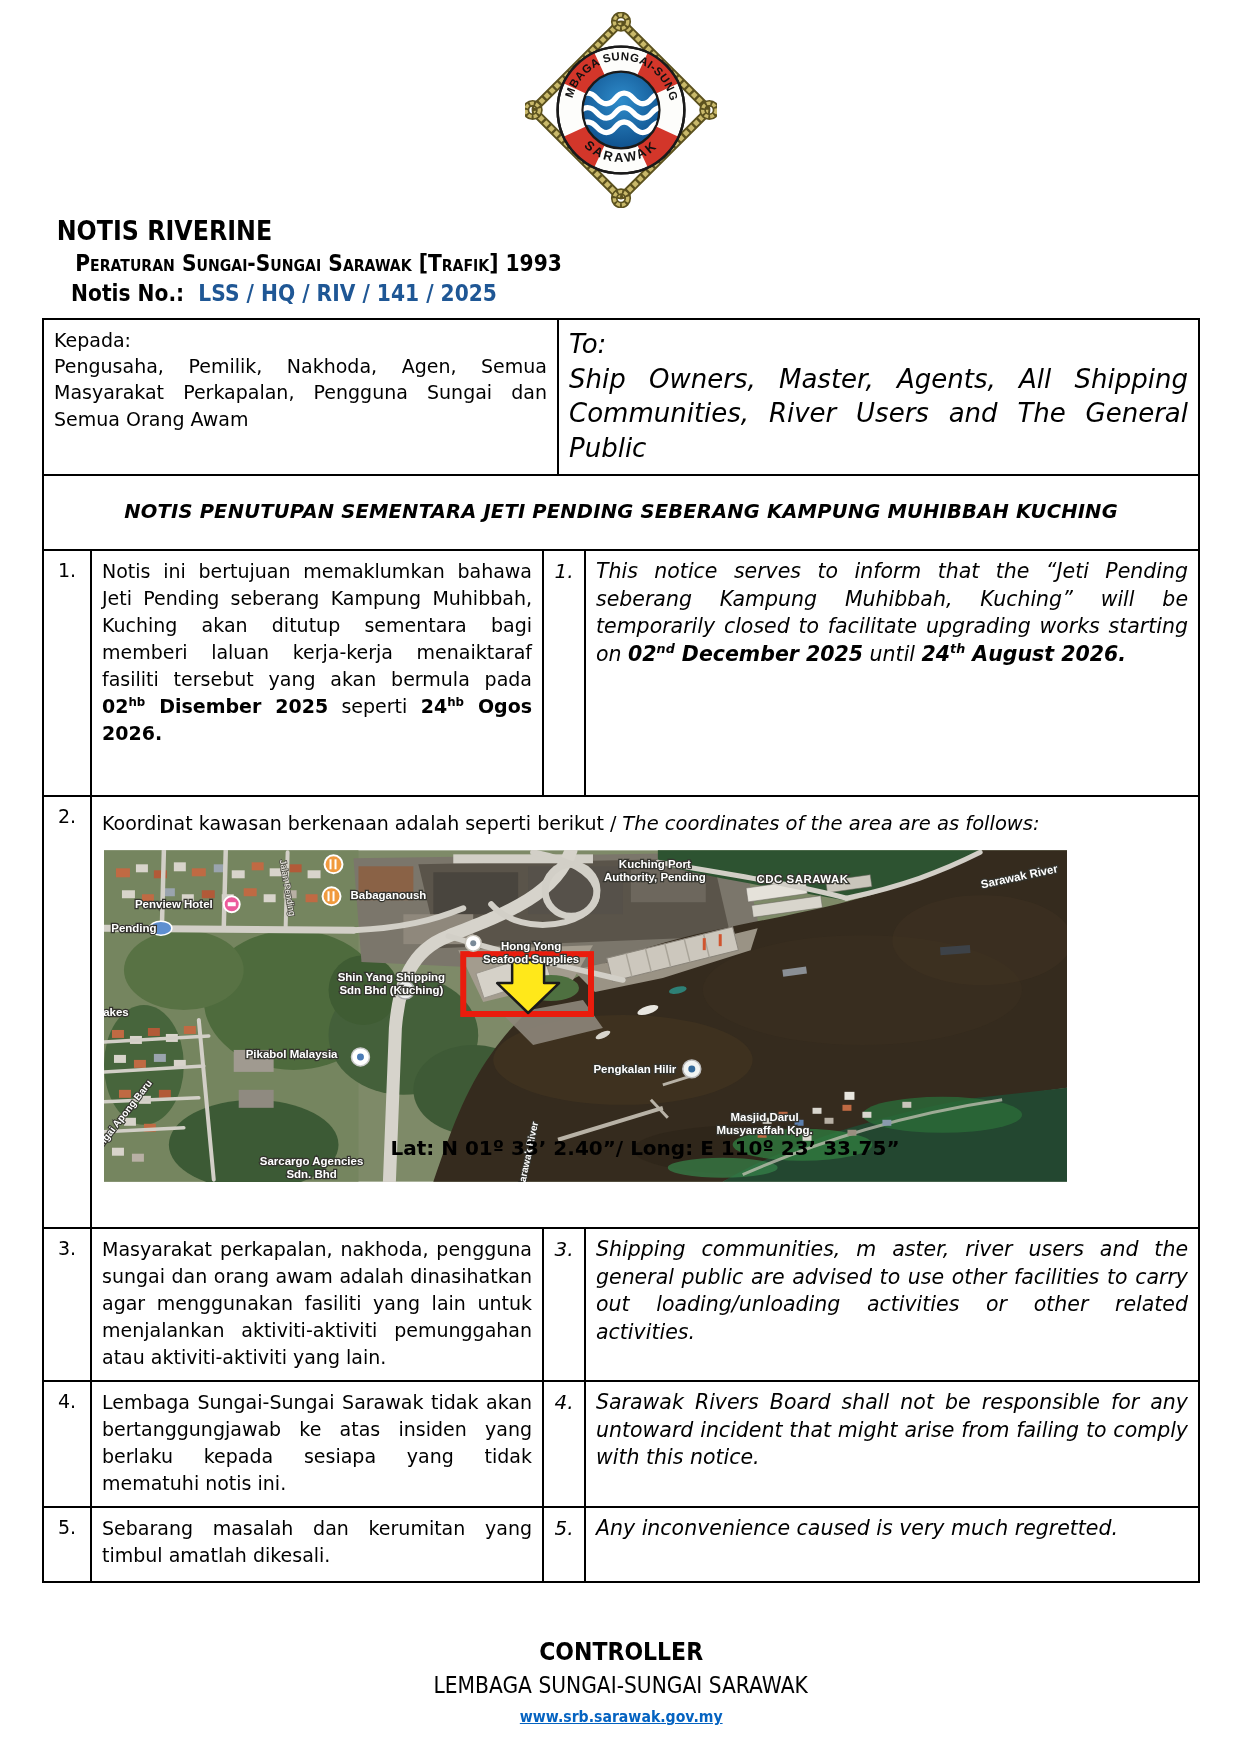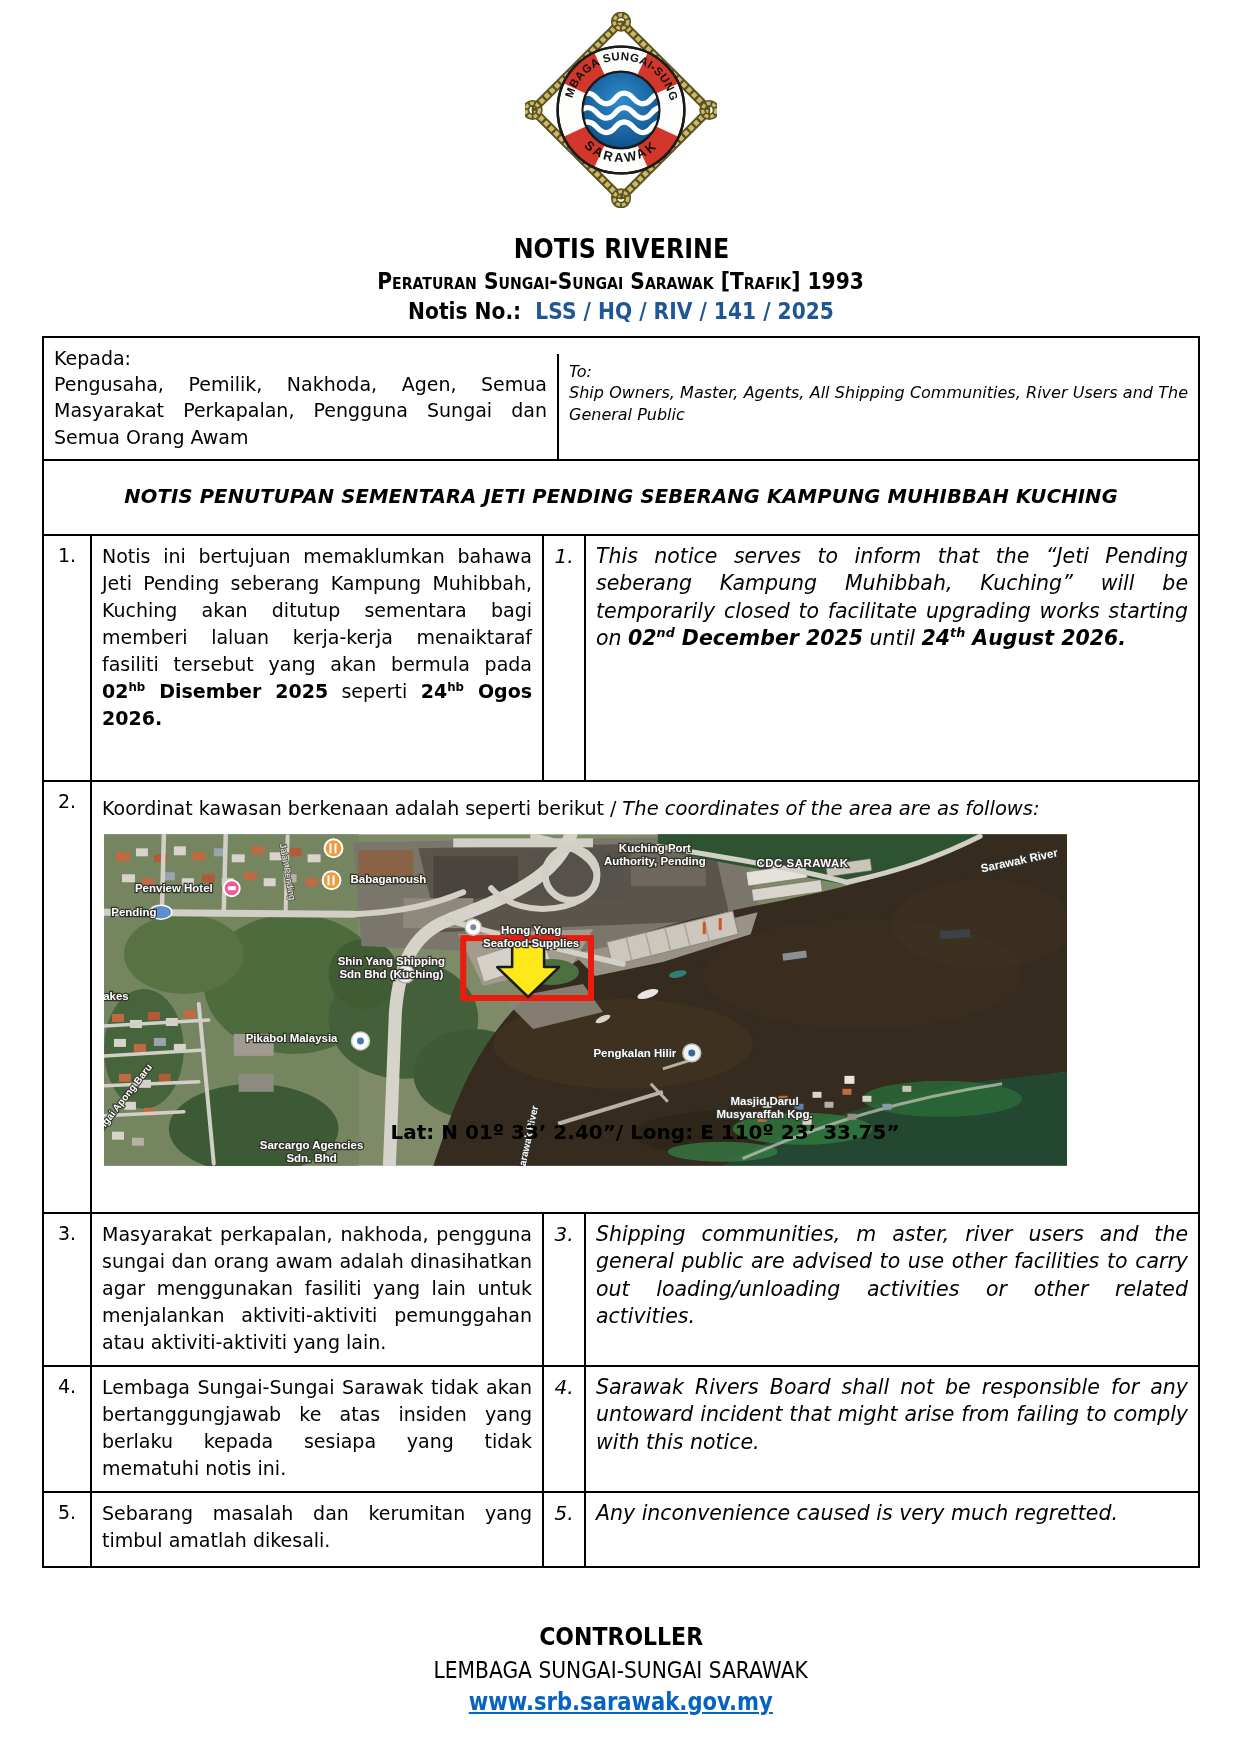--- a/index.html
+++ b/index.html
@@ -6,62 +6,62 @@
   html,body { background:#ffffff; }
   body {
     width:1241px; height:1755px;
     font-family:"DejaVu Sans","Liberation Sans",sans-serif;
     color:#000;
   }
   .page { position:relative; width:1241px; height:1755px; padding:12px 41px 0 42px; overflow:hidden; }
 
   
   .logo-wrap { text-align:center; height:196px; }
-  .title-block { text-align:center; margin-top:24px; }
+  .title-block { margin-top:6px; }
   .cond { display:inline-block; transform:scaleX(.88); transform-origin:50% 50%; white-space:nowrap; }
   .doc-title { font-size:27px; font-weight:bold; line-height:34px; }
   .doc-subtitle { font-size:23px; font-weight:bold; font-variant:small-caps; line-height:30px; }
   .notis-no { font-size:23px; font-weight:bold; line-height:30px; }
   .notis-no .value { color:#1f5795; }
 
   
   .tbl { border:2.5px solid #000; margin-top:10px; }
   .row { display:flex; border-top:2px solid #000; }
   .row:first-child { border-top:none;justify-content:flex-end; }
   .cell { padding:7px 10px 9px 10px; }
   .cell + .cell { border-left:2px solid #000; }
   .cell.num  { flex:0 0 46px; text-align:center; padding:8px 2px; font-size:19px; }
   .cell.num2 { flex:0 0 42px; text-align:center; padding:8px 2px; font-size:20px; font-style:italic; }
   .cell.my   { flex:0 0 452px; font-size:19px; line-height:1.42; text-align:justify; }
   .cell.en   { flex:1 1 auto; font-size:20.5px; line-height:1.34; font-style:italic; text-align:justify; }
   .row.addr { min-height:117px; }
   .cell.kepada { flex:0 0 513px; font-size:19px; line-height:1.38; }
   .cell.kepada p { text-align:justify; }
-  .cell.to { flex:1 1 auto; font-size:16px; line-height:1.33; font-style:italic;margin-top:16px; }
+  .cell.to { flex:1 1 auto; font-size:26px; line-height:1.33; font-style:italic; }
   .cell.to p { text-align:justify; }
   .row.headrow { }
   .cell.headcell { flex:1 1 auto; text-align:center; font-weight:bold; font-size:19.5px; padding:24px 30px 26px 30px; letter-spacing:.2px;font-style:italic; }
   .row.item1 { min-height:246px; }
   .row.item3 { min-height:152px; }
   .row.item4 { min-height:100px; }
   .row.item5 { min-height:75px; }
   .row.coords-row { min-height:432px; }
   .cell.coordcell { flex:1 1 auto; font-size:19px; padding-top:13px; }
   .coord-intro { line-height:1.4; }
   .coord-intro .en-frag { font-style:italic; font-size:19.5px; }
   .map-holder { margin:12px 0 8px 2px; width:963px; height:276px; line-height:0; }
   .lat-line { text-align:center; font-weight:bold; font-size:20px; margin:10px 0 6px 0; }
   sup { font-size:.62em; vertical-align:super; line-height:0; }
   .b { font-weight:bold; }
 
   
   .footer { text-align:center; margin-top:52px; }
   .f-controller { font-size:25px; font-weight:bold; line-height:34px; }
   .f-org { font-size:23px; line-height:32px; }
-  .f-link { font-size:24px; font-weight:bold; line-height:32px; }
+  .f-link { font-size:16px; font-weight:bold; line-height:32px; }
   .f-link a { color:#0563C1; text-decoration:underline; }
 
   
   .maplabel { font-family:"Liberation Sans","DejaVu Sans",sans-serif; font-size:11.5px; font-weight:bold;
               fill:#ffffff; stroke:#34342e; stroke-width:2.6px; paint-order:stroke; text-anchor:middle; }
   .maplabel.small { font-size:10px; stroke-width:2.2px; }
   .roadlabel { font-family:"Liberation Sans","DejaVu Sans",sans-serif; font-size:9px; font-weight:normal;
                fill:#faf8f2; stroke:#55554c; stroke-width:1.8px; paint-order:stroke; }
 </style>
 </head>

